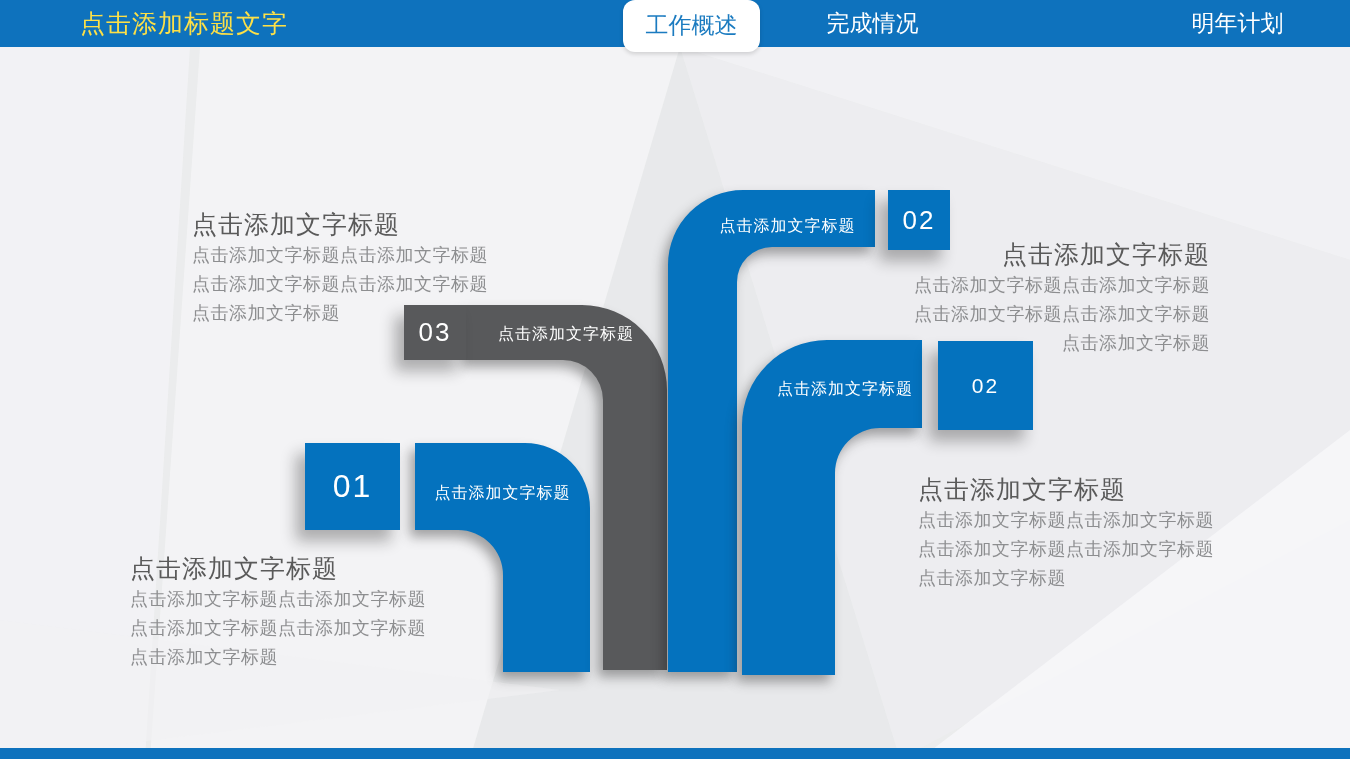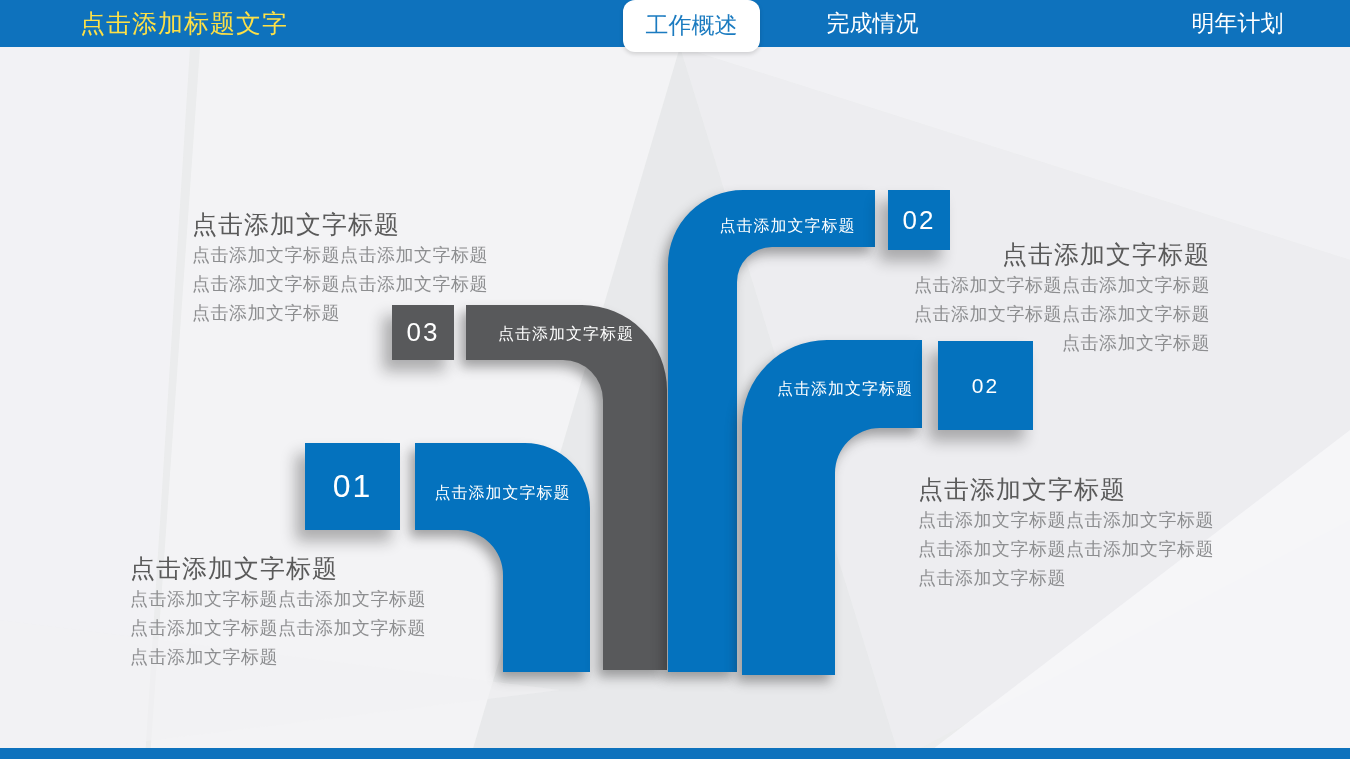--- a/index.html
+++ b/index.html
@@ -36,21 +36,21 @@
   .fill-blue{fill:var(--blue);}
   .fill-gray{fill:var(--pipe-gray);}
 
   
   .numbox{position:absolute;display:flex;align-items:center;justify-content:center;color:#fff;z-index:3;
           box-shadow:-9px 11px 14px rgba(25,25,25,.32);letter-spacing:2px;}
   .numbox.blue{background:var(--blue);}
   .numbox.gray{background:var(--pipe-gray);}
   .box01{left:305px;top:443px;width:95px;height:87px;font-size:32px;}
   .box02{left:938px;top:341px;width:95px;height:89px;font-size:21px;}
-  .box03{left:392px;top:305px;width:62px;height:55px;font-size:26px;}
+  .box03{left:404px;top:305px;width:62px;height:55px;font-size:26px;}
   .box04{left:888px;top:190px;width:62px;height:60px;font-size:26px;}
 
   
   .pipe-label{position:absolute;color:#fff;font-size:16px;letter-spacing:1px;text-align:center;z-index:3;white-space:nowrap;}
   .lbl01{left:415px;top:483px;width:175px;}
   .lbl02{left:760px;top:379px;width:170px;}
   .lbl03{left:466px;top:324px;width:200px;}
   .lbl04{left:700px;top:216px;width:175px;}
 
   

